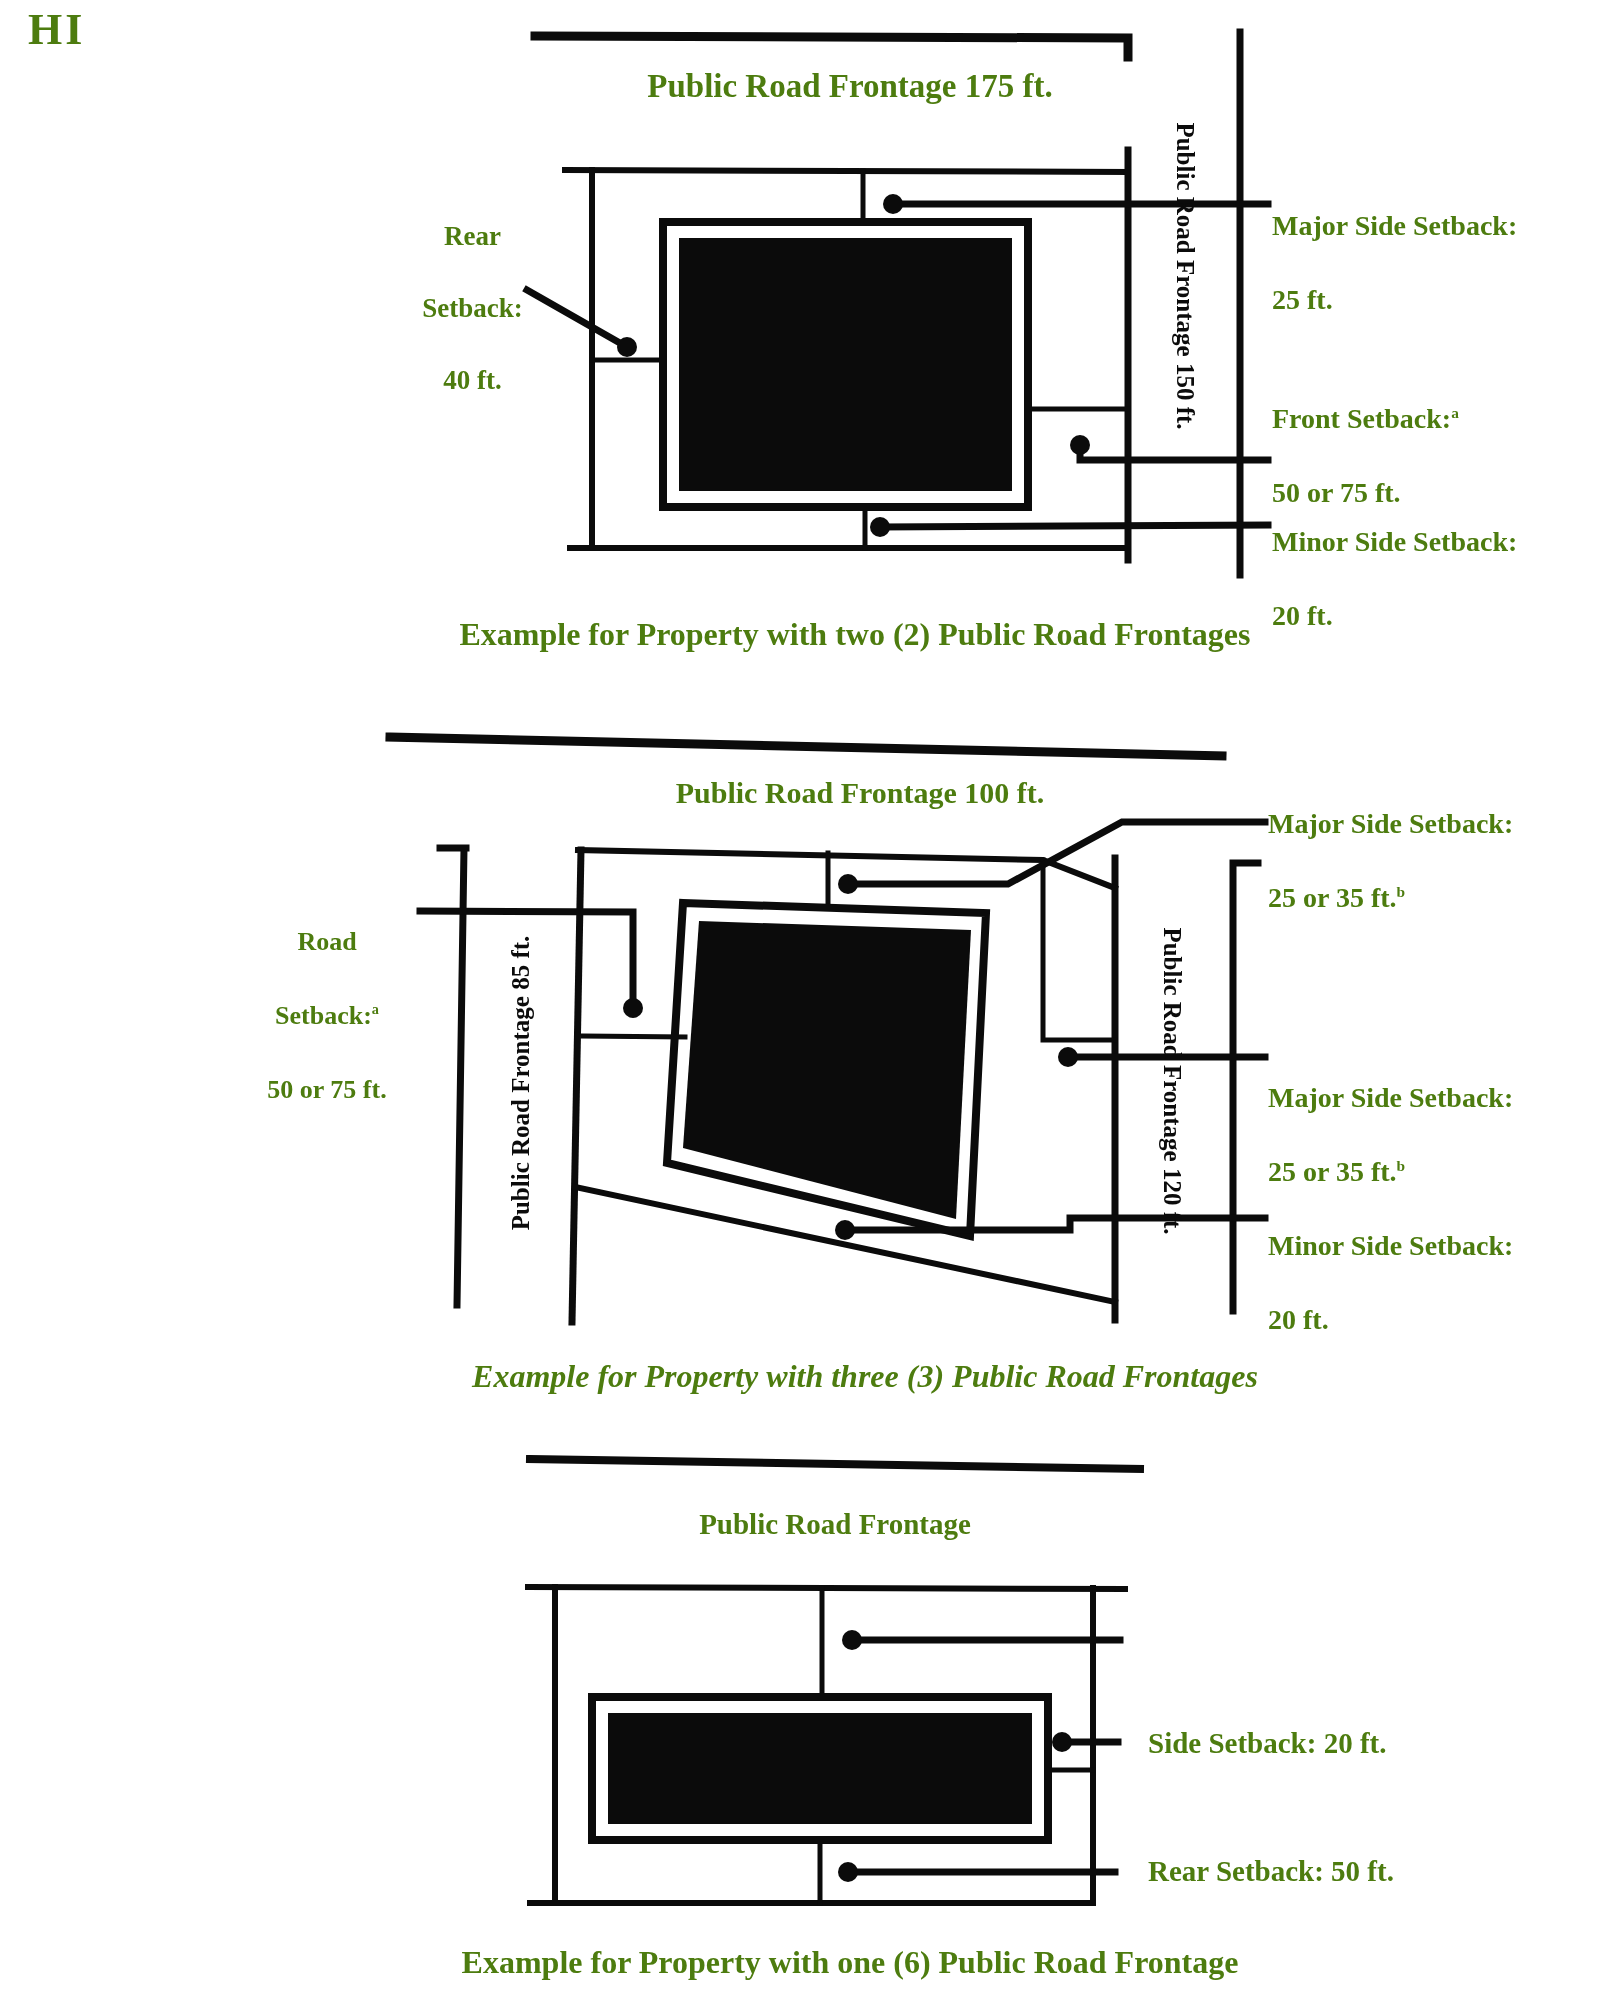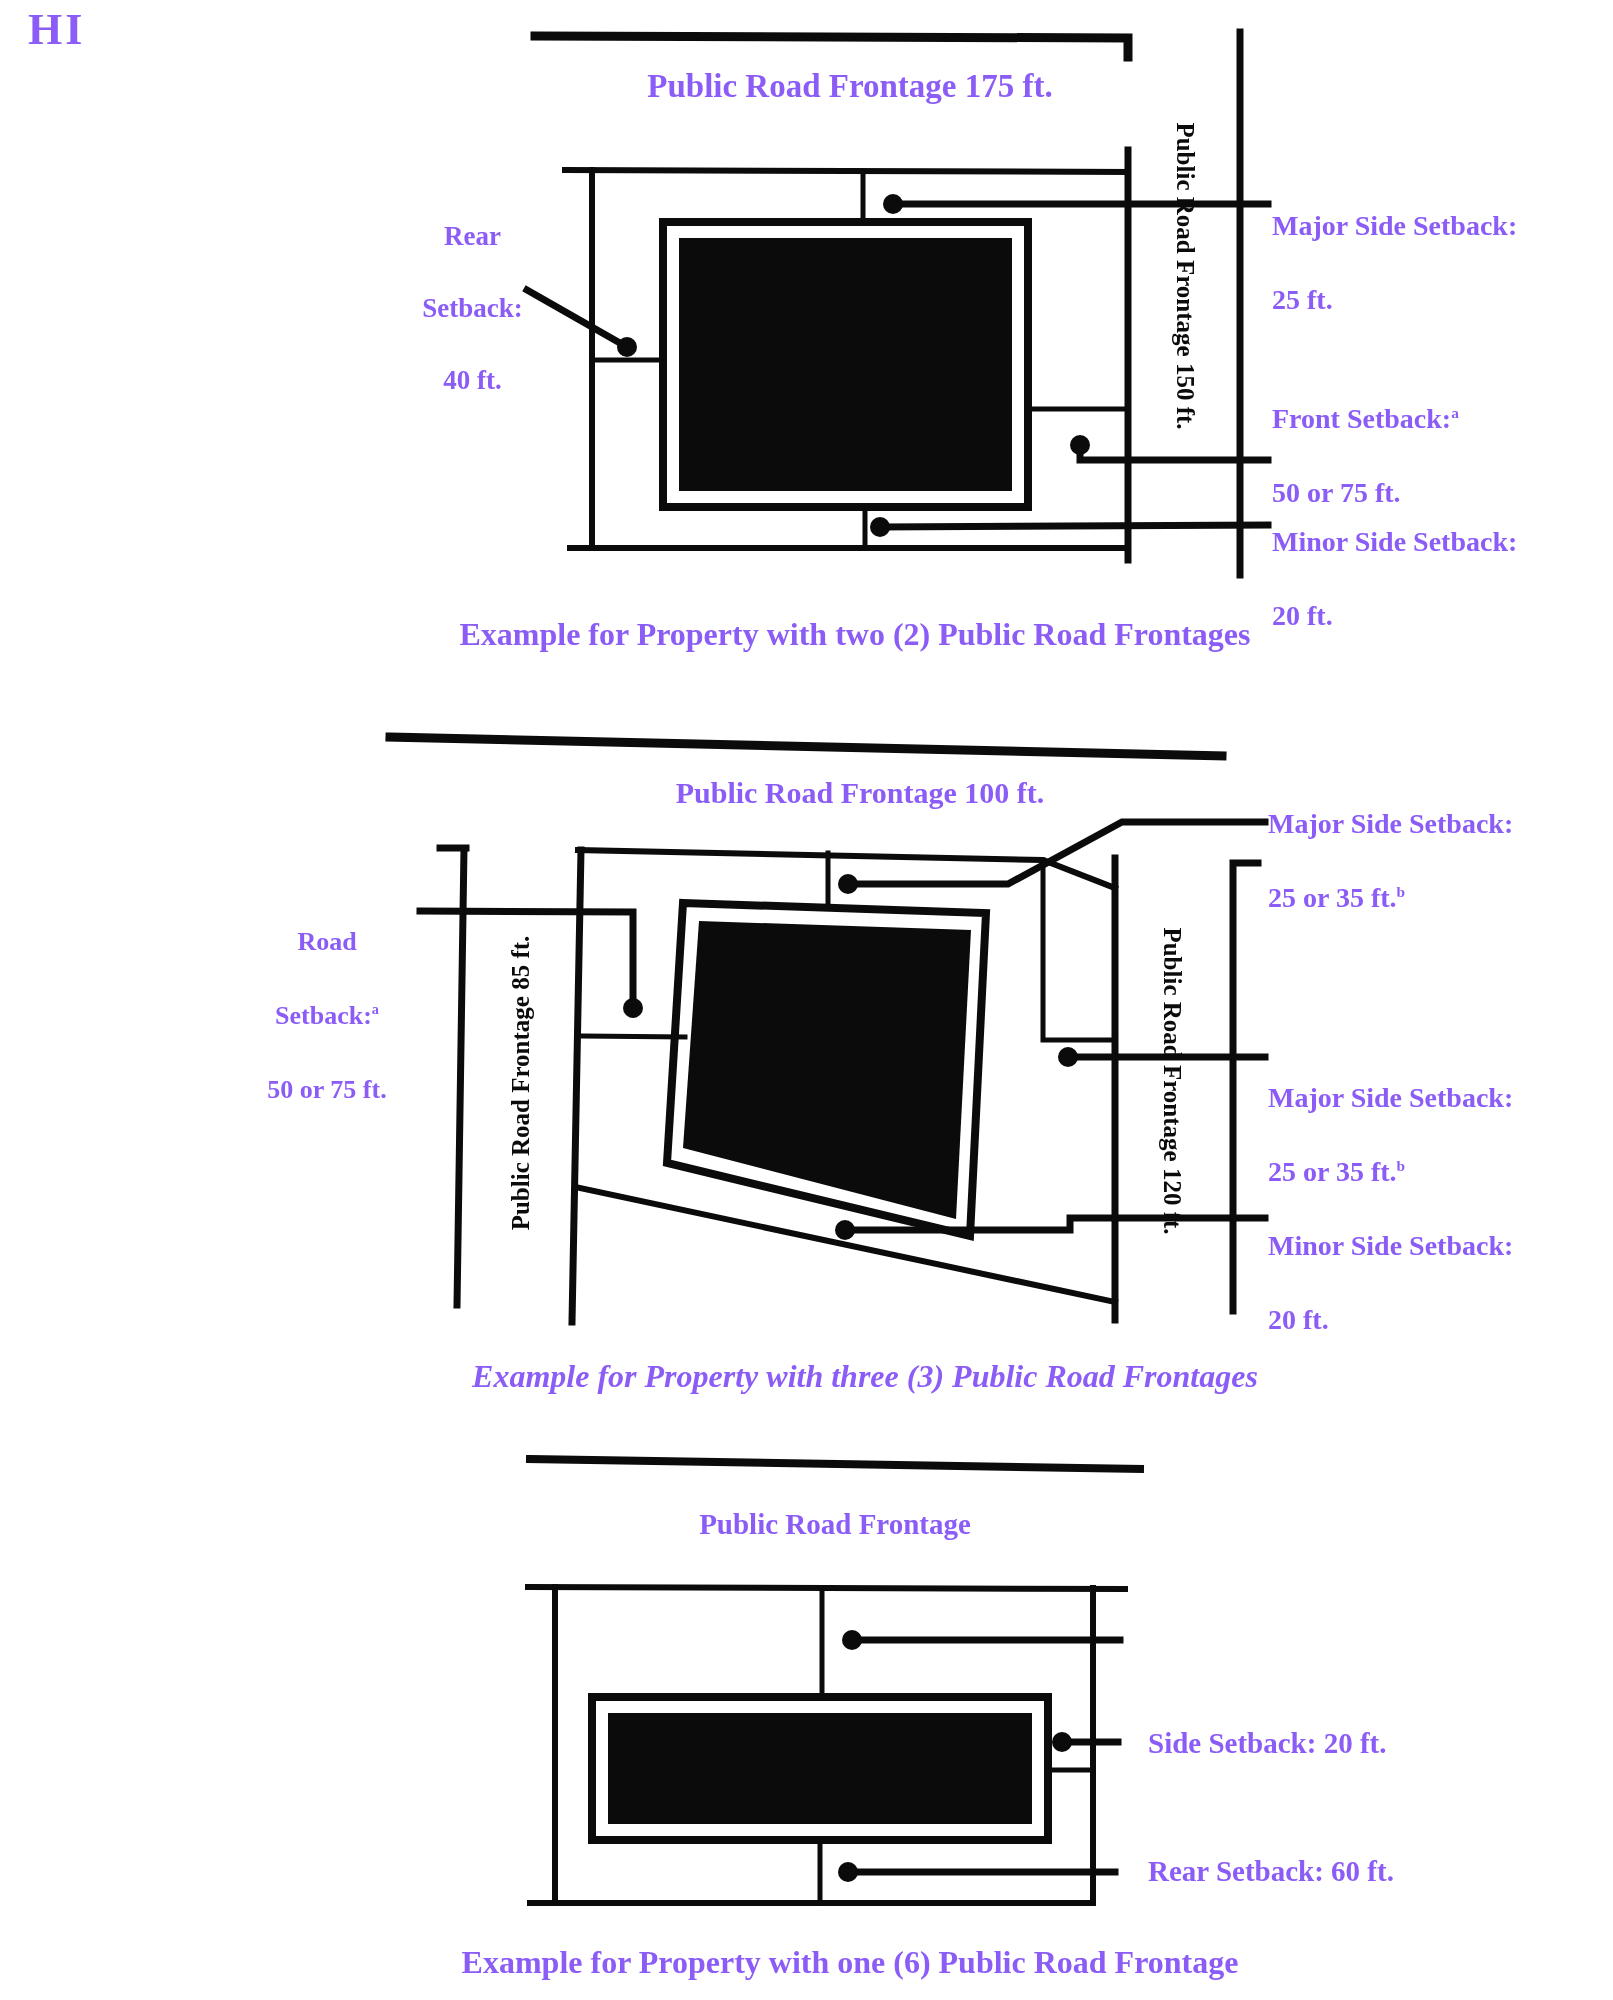--- a/index.html
+++ b/index.html
@@ -7,21 +7,21 @@
     position:relative;
     width:1613px;height:2000px;
     background:#ffffff;
     font-family:"Liberation Serif","DejaVu Serif",serif;
     color:#0b0b0b;
     overflow:hidden;
   }
   .abs{position:absolute;}
   .txt{
     font-weight:bold;
-    color:#8b5cf6;
+    color:#4d7c0f;
     white-space:pre-line;
   }
   .center{text-align:center;}
   svg{position:absolute;left:0;top:0;}
   .vtext{
     font-weight:bold;
     white-space:nowrap;
     text-align:center;
   }
   sup{font-size:0.55em;vertical-align:super;line-height:0;}
@@ -171,17 +171,17 @@
     <span>20 ft.</span>
   </div>
 
   <div class="abs txt caption center" style="left:370px;top:1358px;width:990px;font-style:italic;">Example for Property with three (3) Public Road Frontages</div>
 
   <div class="abs txt heading center" style="left:660px;top:1508px;width:350px;font-size:29px;">Public Road Frontage</div>
 
 
   <div class="abs txt lbl3" style="left:1148px;top:1724px;width:390px;">Side Setback: 20 ft.</div>
 
-  <div class="abs txt lbl3" style="left:1148px;top:1852px;width:390px;">Rear Setback: 60 ft.</div>
+  <div class="abs txt lbl3" style="left:1148px;top:1852px;width:390px;">Rear Setback: 50 ft.</div>
 
   <div class="abs txt caption center" style="left:350px;top:1944px;width:1000px;">Example for Property with one (6) Public Road Frontage</div>
 
 </div>
 
 </body></html>

